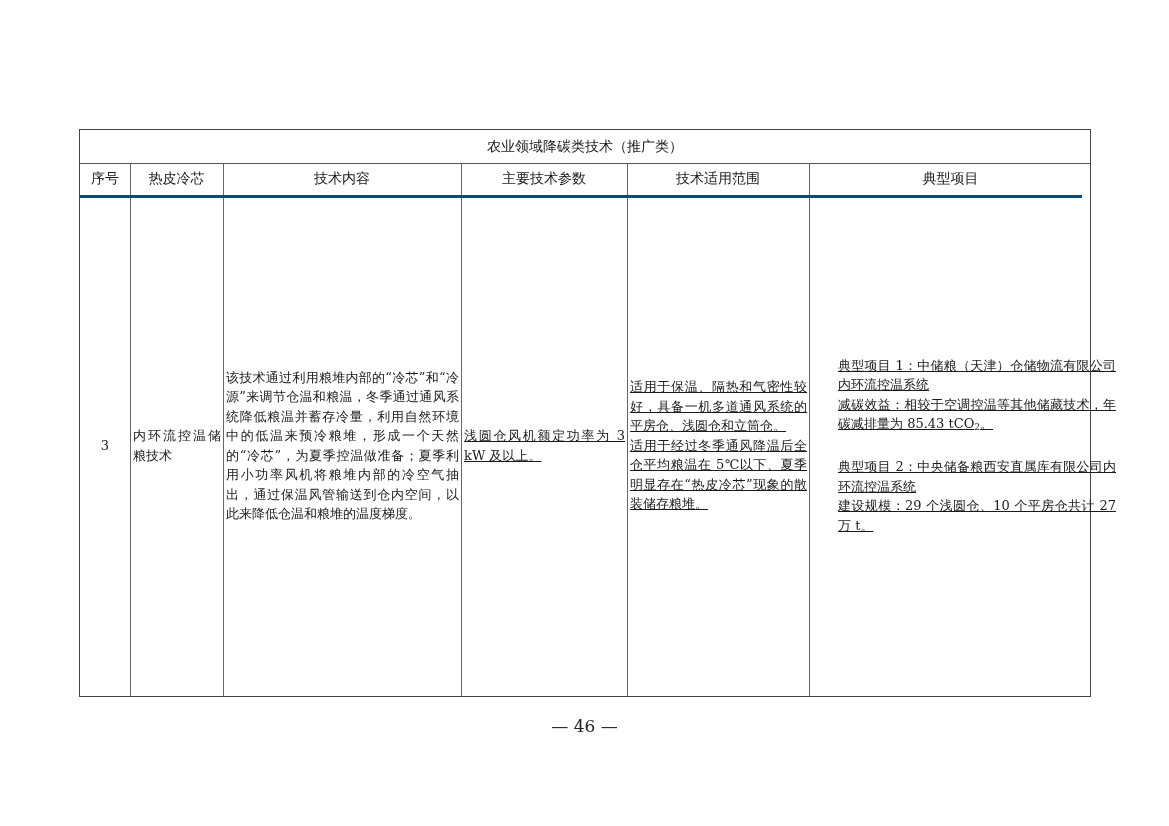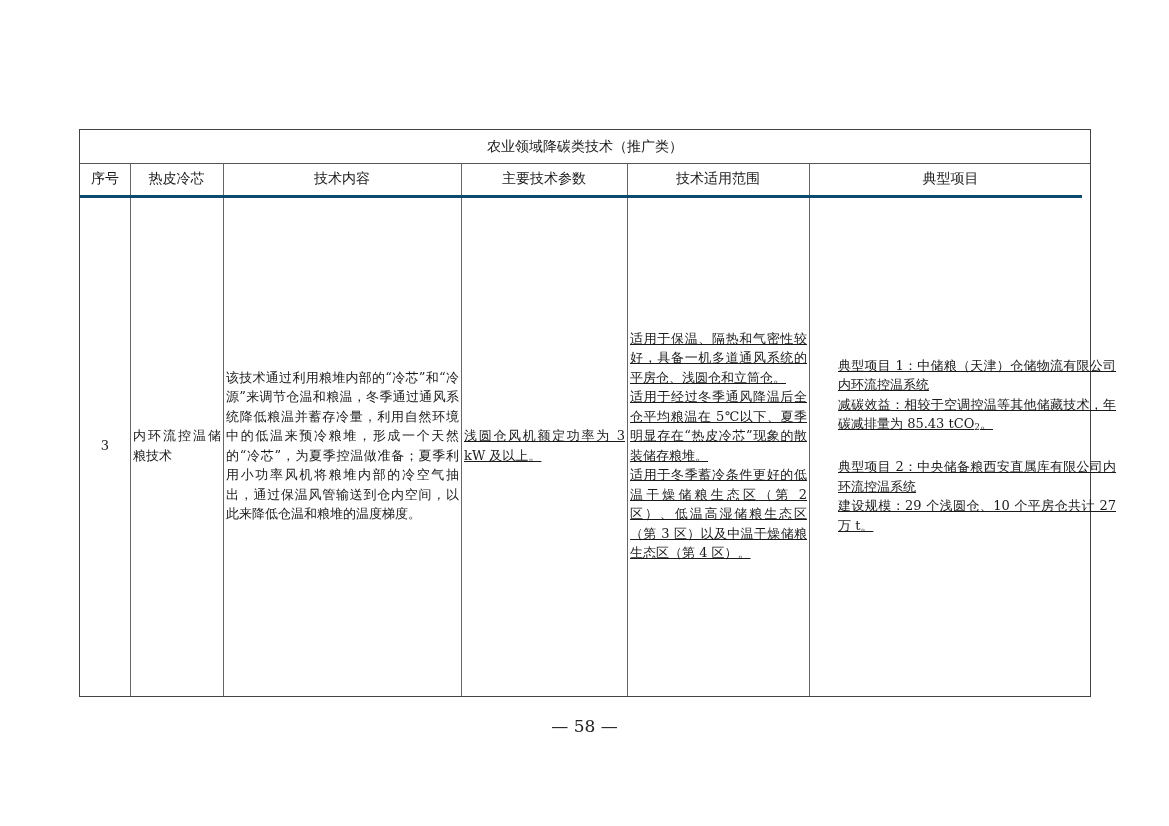--- a/index.html
+++ b/index.html
@@ -55,27 +55,26 @@
   </div>
   <div class="bcell" style="left:382px;width:165px">
     <div class="txt">
       <span class="para">浅圆仓风机额定功率为 3 kW 及以上。</span>
     </div>
   </div>
   <div class="bcell" style="left:548px;width:181px">
     <div class="txt">
       <span class="para">适用于保温、隔热和气密性较好，具备一机多道通风系统的平房仓、浅圆仓和立筒仓。</span>
       <span class="para">适用于经过冬季通风降温后全仓平均粮温在 5℃以下、夏季明显存在“热皮冷芯”现象的散装储存粮堆。</span>
-      <span class="para">适用于冬季蓄冷条件更好的低温干燥储粮生态区（第 2 区）、低温高湿储粮生态区（第 3 区）以及中温干燥储粮生态区（第 4 区）。</span>
     </div>
   </div>
   <div class="bcell" style="left:756px;width:282px">
     <div class="txt">
       <span class="para">典型项目 1：中储粮（天津）仓储物流有限公司内环流控温系统</span>
       <span class="para"><span>减碳效益：相较于空调控温等其他储藏技术，年碳减排量为 85.43 tCO</span><sub>2</sub><span>。</span></span>
       <div class="gap"></div>
       <span class="para">典型项目 2：中央储备粮西安直属库有限公司内环流控温系统</span>
       <span class="para">建设规模：29 个浅圆仓、10 个平房仓共计 27 万 t。</span>
     </div>
   </div>
 </div>
 
-<div class="page-num">—  58  —</div>
+<div class="page-num">—  46  —</div>
 
 </body></html>

